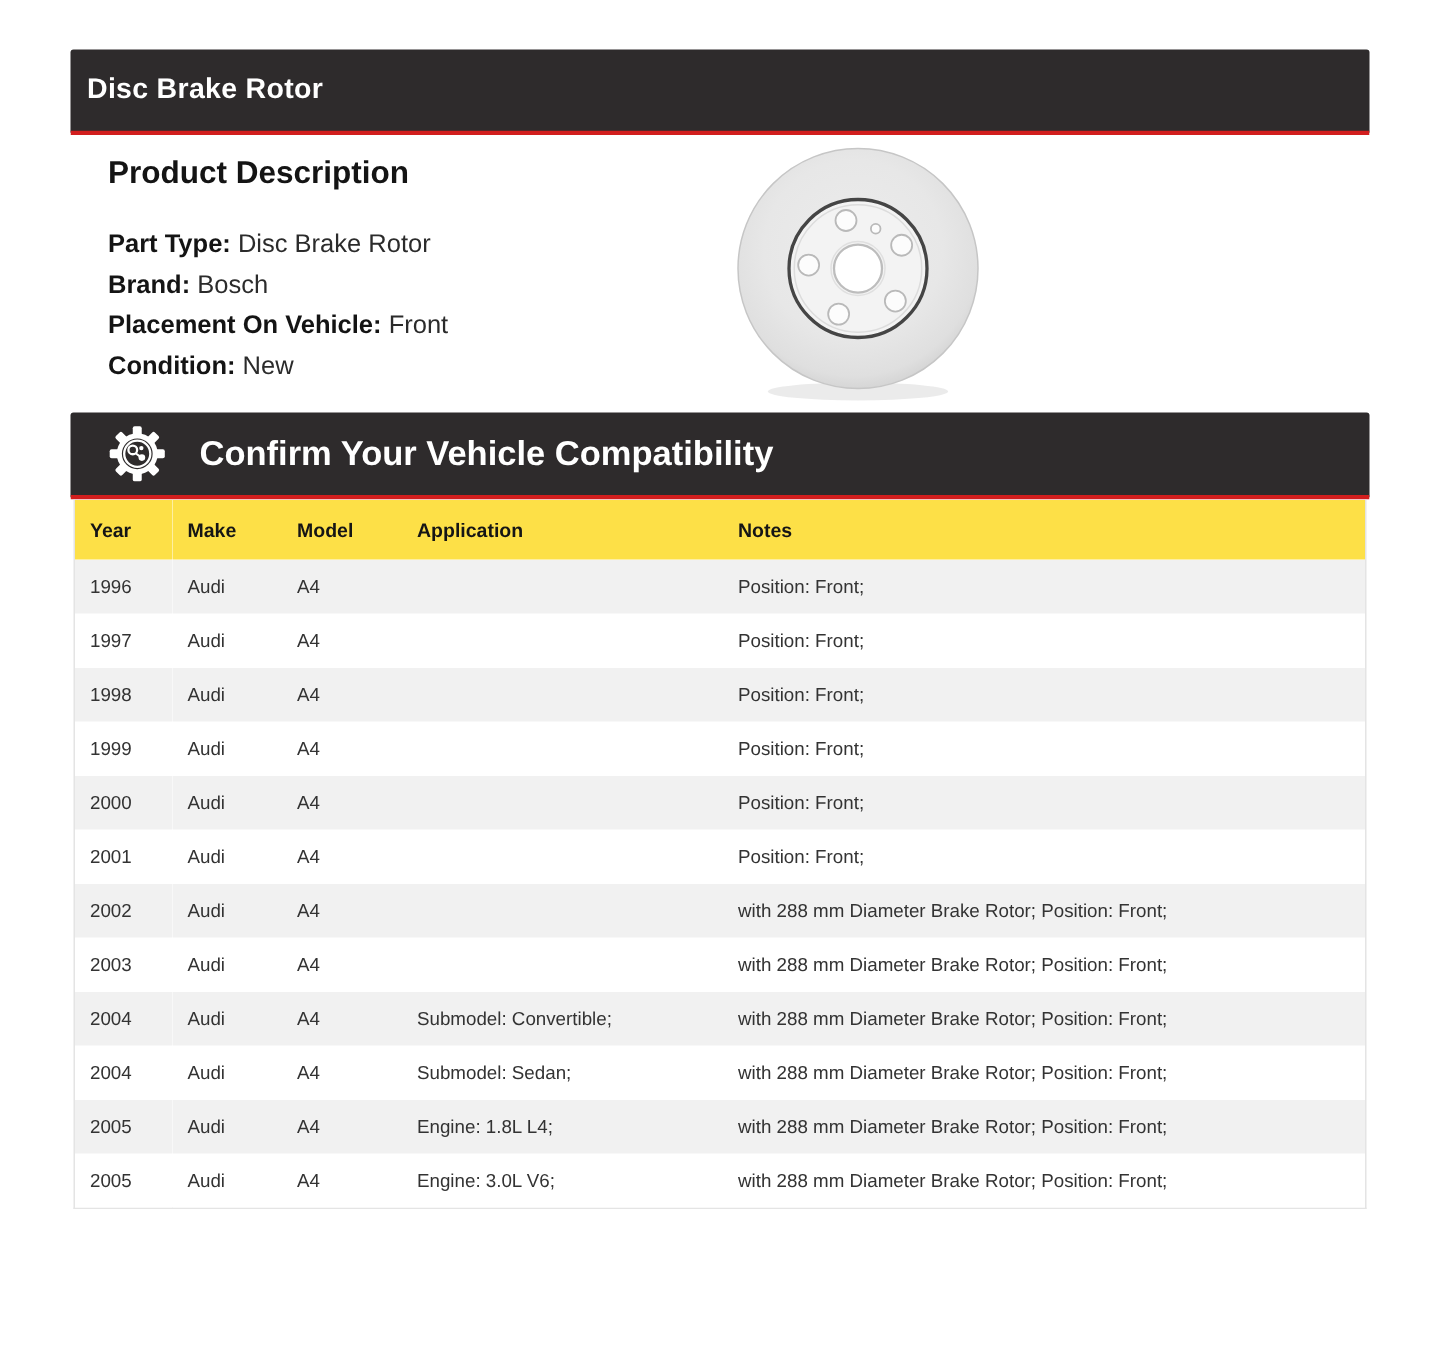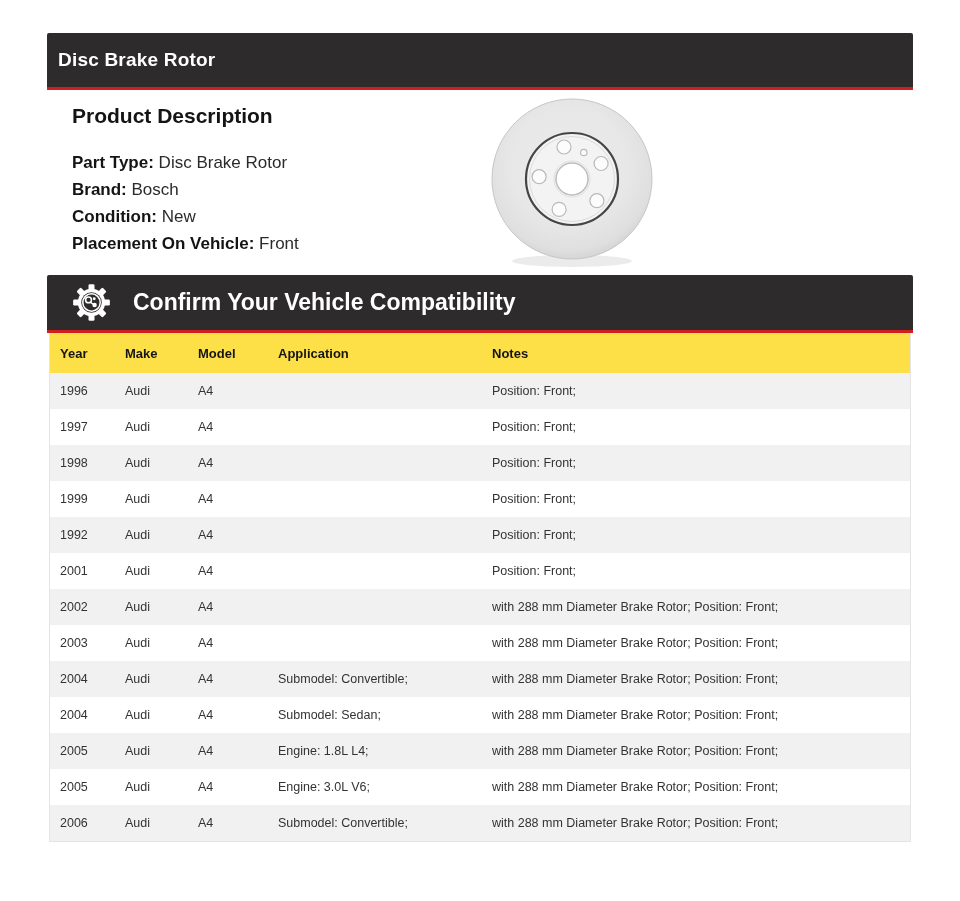--- a/index.html
+++ b/index.html
@@ -65,26 +65,26 @@
     <div class="specs">
       <div>
         <span class="spec-label">Part Type:</span>
         <span>Disc Brake Rotor</span>
       </div>
       <div>
         <span class="spec-label">Brand:</span>
         <span>Bosch</span>
       </div>
       <div>
+        <span class="spec-label">Placement On Vehicle:</span>
+        <span>Front</span>
+      </div>
+      <div>
         <span class="spec-label">Condition:</span>
         <span>New</span>
-      </div>
-      <div>
-        <span class="spec-label">Placement On Vehicle:</span>
-        <span>Front</span>
       </div>
     </div>
 
     <svg class="rotor-img" width="190" height="178" viewBox="0 0 190 178" aria-hidden="true">
       <defs>
         <radialGradient id="rg" cx="48%" cy="42%" r="60%">
           <stop offset="0%" stop-color="#ececec"></stop>
           <stop offset="62%" stop-color="#e7e7e7"></stop>
           <stop offset="88%" stop-color="#dfdfdf"></stop>
           <stop offset="100%" stop-color="#d2d2d2"></stop>
@@ -171,21 +171,21 @@
             <td>Position: Front;</td>
           </tr>
           <tr>
             <td>1999</td>
             <td>Audi</td>
             <td>A4</td>
             <td></td>
             <td>Position: Front;</td>
           </tr>
           <tr>
-            <td>1992</td>
+            <td>2000</td>
             <td>Audi</td>
             <td>A4</td>
             <td></td>
             <td>Position: Front;</td>
           </tr>
           <tr>
             <td>2001</td>
             <td>Audi</td>
             <td>A4</td>
             <td></td>
@@ -224,26 +224,19 @@
             <td>Audi</td>
             <td>A4</td>
             <td>Engine: 1.8L L4;</td>
             <td>with 288 mm Diameter Brake Rotor; Position: Front;</td>
           </tr>
           <tr>
             <td>2005</td>
             <td>Audi</td>
             <td>A4</td>
             <td>Engine: 3.0L V6;</td>
-            <td>with 288 mm Diameter Brake Rotor; Position: Front;</td>
-          </tr>
-          <tr>
-            <td>2006</td>
-            <td>Audi</td>
-            <td>A4</td>
-            <td>Submodel: Convertible;</td>
             <td>with 288 mm Diameter Brake Rotor; Position: Front;</td>
           </tr>
         </tbody>
     </table>
   </div>
 
 </div>
 
 </body></html>

